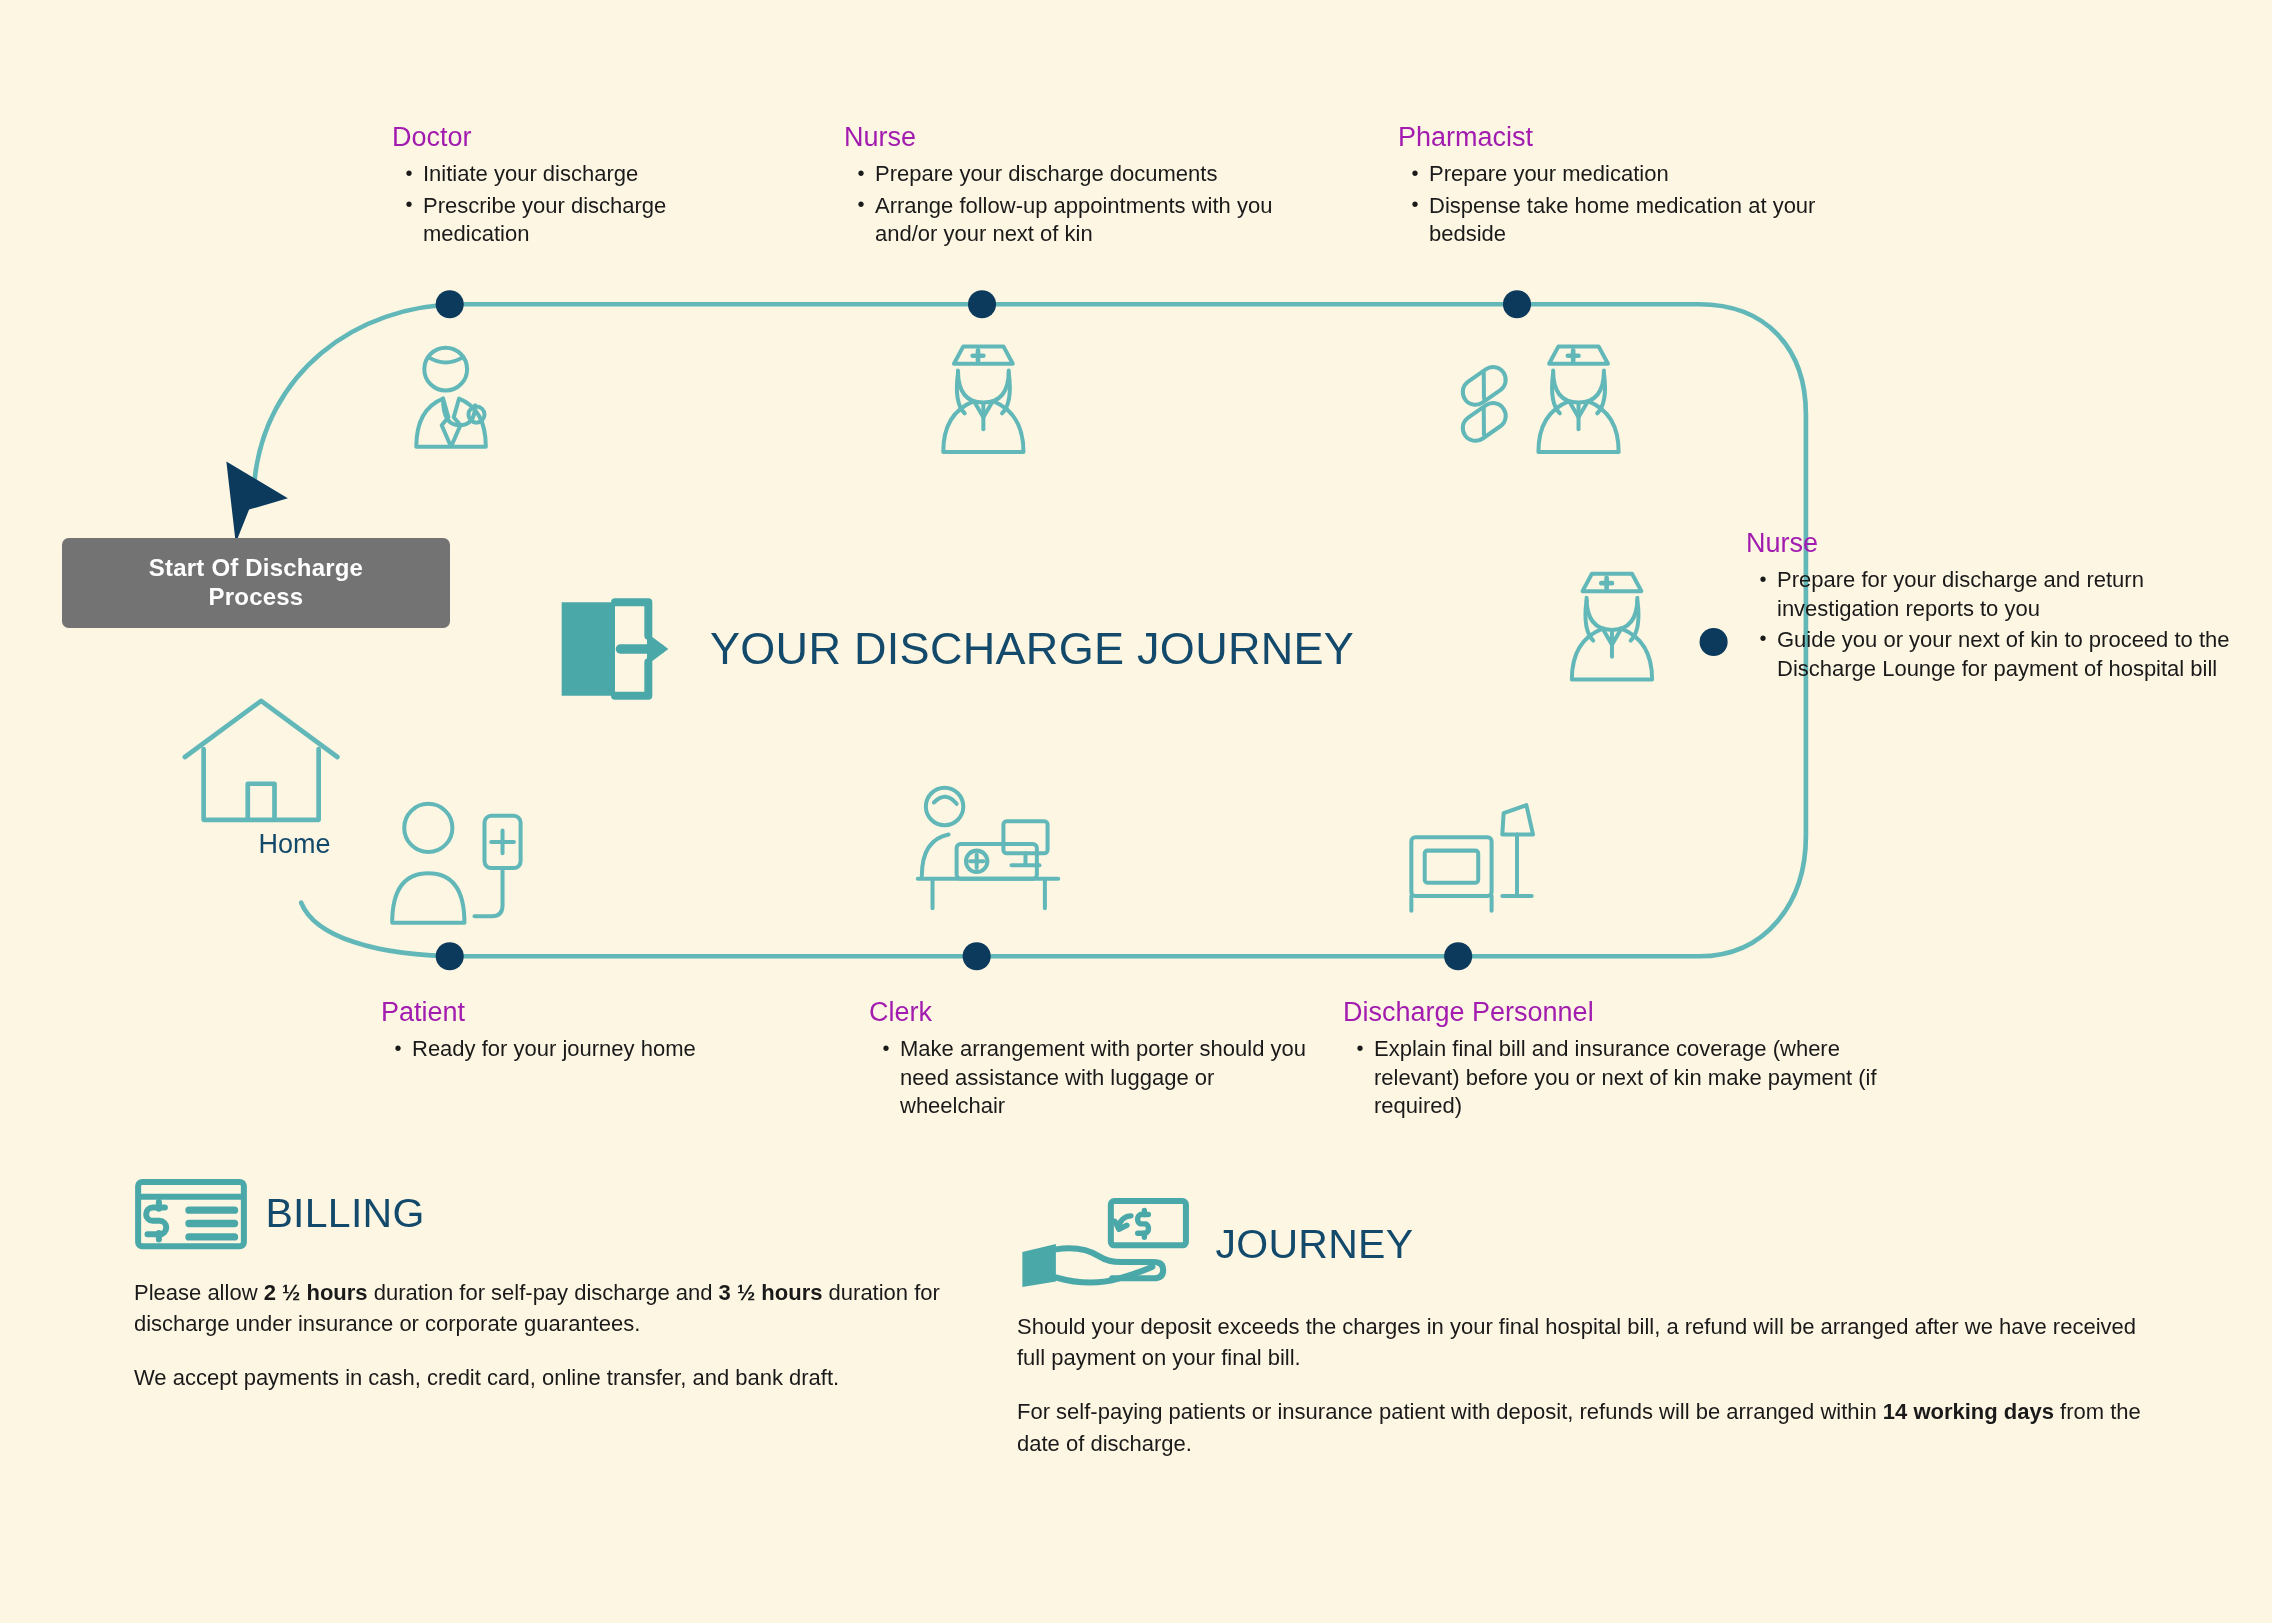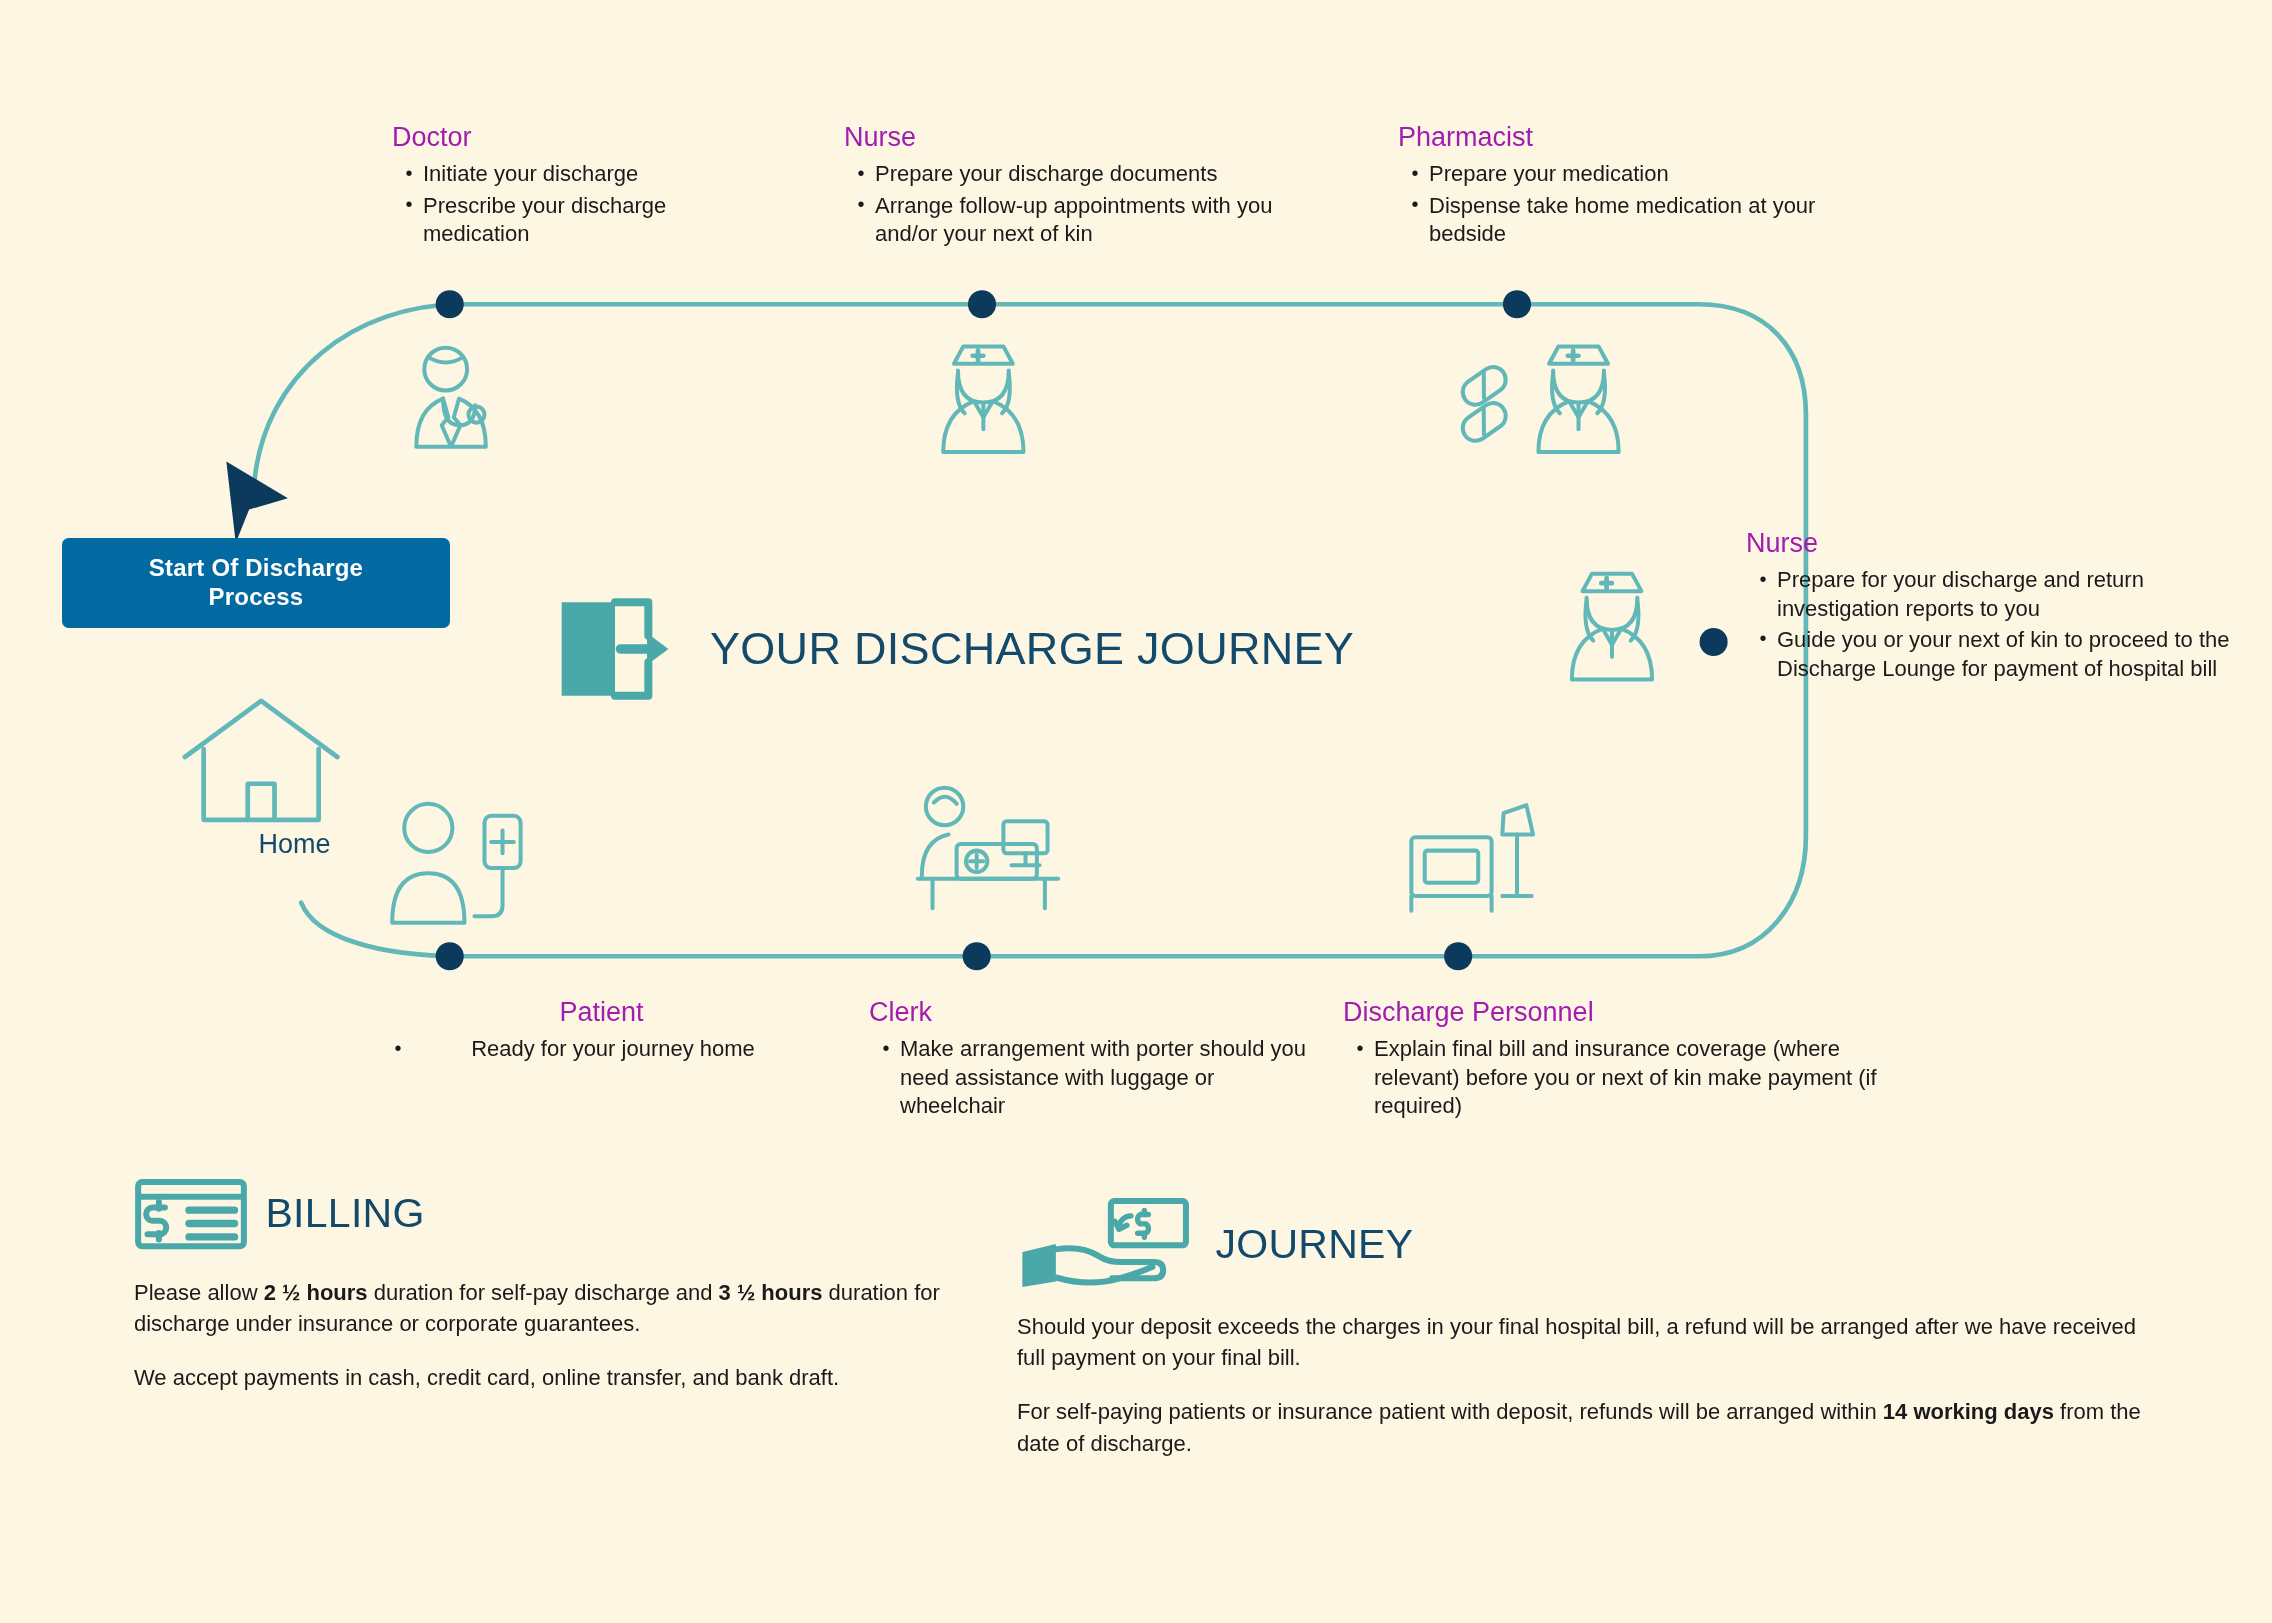--- a/index.html
+++ b/index.html
@@ -62,21 +62,21 @@
     font-size: 20px;
   }
 
   
   .start-badge {
     position: absolute;
     left: 62px;
     top: 538px;
     width: 388px;
     height: 90px;
-    background: #0369a1;
+    background: #737373;
     border-radius: 6.7px;
     display: flex;
     align-items: center;
     justify-content: center;
     text-align: center;
     color: #ffffff;
     font-size: 24px;
     font-weight: bold;
     line-height: 1.2;
     letter-spacing: 0.2px;
@@ -297,21 +297,21 @@
     </ul>
   </div>
 
   <div class="role" style="left:1343px; top:997px; width:562px;">
     <div class="role-title">Discharge Personnel</div>
     <ul>
       <li>Explain final bill and insurance coverage (where relevant) before you or next of kin make payment (if required)</li>
     </ul>
   </div>
 
-  <div class="role" style="left:381px; top:997px; width:441px;text-align:center;">
+  <div class="role" style="left:381px; top:997px; width:441px;">
     <div class="role-title">Patient</div>
     <ul>
       <li>Ready for your journey home</li>
     </ul>
   </div>
 
   <div class="section" style="left:134px; top:1170px; width:829px;">
     <div class="section-head">
       <svg width="114" height="87" viewBox="0 0 170 130">
         <rect x="6" y="18" width="158" height="96" rx="6" fill="none" stroke="#4aa8a8" stroke-width="9"></rect>

